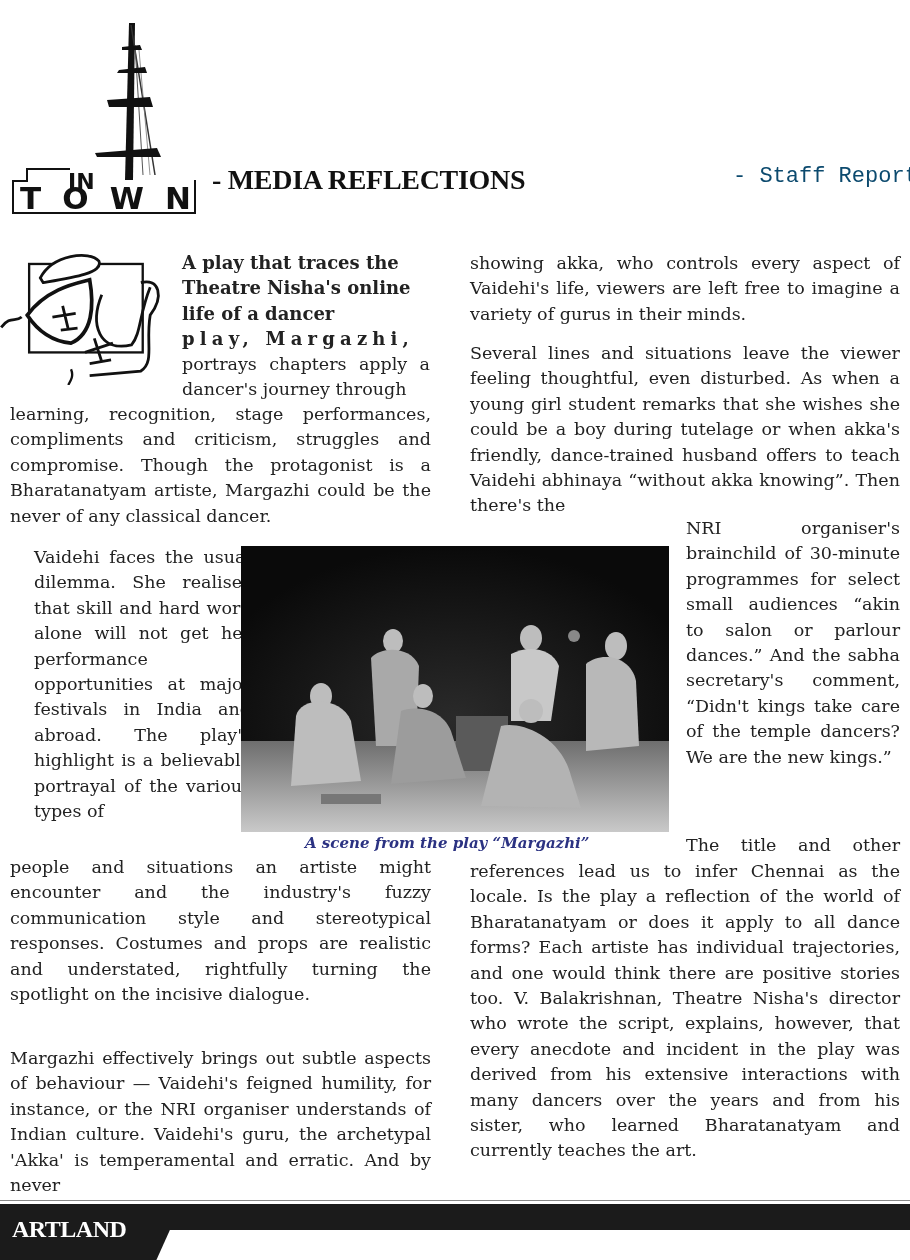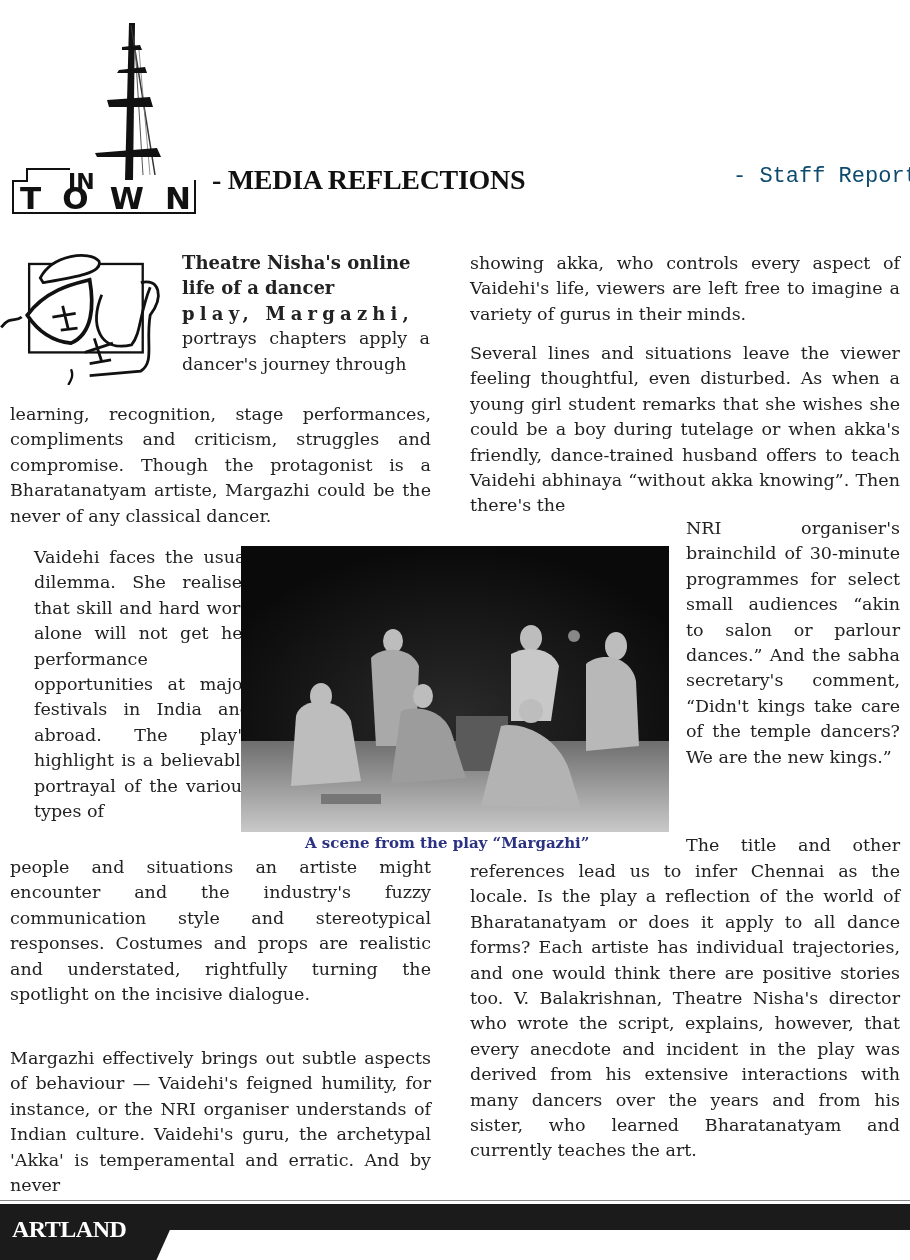--- a/index.html
+++ b/index.html
@@ -29,21 +29,21 @@
   #col-right-narrow { left: 686px; top: 516px; width: 214px; }
   #col-right-bottom-first { left: 686px; top: 833px; width: 214px; }
   #col-right-bottom { left: 470px; top: 859px; width: 430px; }
 
   #col-left-narrow { left: 22px; top: 545px; width: 217px; margin-left: 12px; }
   #col-left-bottom { left: 10px; top: 855px; width: 421px; }
   #col-left-p3 { left: 10px; top: 1046px; width: 421px; }
 
   #photo { left: 241px; top: 546px; width: 428px; height: 286px; background: #111;
            overflow: hidden; }
-  #caption { left: 305px; top: 834px; font-family: "DejaVu Serif", serif; 
+  #caption { left: 305px; top: 834px; font-family: "DejaVu Serif", serif; font-style: italic;
        font-weight: bold; font-size: 15px; color: #2b3282; white-space: nowrap; }
 
   
   #footer-bar { left: 0; top: 1204px; width: 910px; height: 26px; background: #1b1b1b; }
   #footer-tab { left: 0; top: 1204px; width: 170px; height: 56px; background: #1b1b1b;
        clip-path: polygon(0 0, 100% 0, 100% 46%, 92% 100%, 0 100%); }
   #brand { left: 12px; top: 1216px; font-family: "Liberation Serif", serif; font-weight: bold;
        font-size: 24px; color: #fff; letter-spacing: -0.5px; }
   #page-num { left: 924px; top: 1206px; border: 1.5px solid #fff; color: #fff;
        font-family: "Liberation Serif", serif; font-size: 20px; line-height: 20px; padding: 0 14px; }
@@ -79,20 +79,21 @@
   <path d="M28 70 C50 40, 85 35, 95 32 C100 60, 98 90, 75 100 C55 98, 40 88, 28 70 Z" fill="#fff" stroke="#111" stroke-width="4"></path>
   <path d="M55 72 L80 68 M66 60 L72 85 M64 86 L82 84" stroke="#111" stroke-width="3" fill="none"></path>
   <path d="M0 83 C10 70, 15 78, 22 72" stroke="#111" stroke-width="3" fill="none"></path>
   <path d="M108 48 C95 80, 105 110, 140 102 C150 90, 148 70, 160 40" fill="none" stroke="#111" stroke-width="3"></path>
   <path d="M90 110 L120 100 M100 95 L108 120 M95 122 L118 118" stroke="#111" stroke-width="3" fill="none"></path>
   <path d="M150 35 C170 30, 175 50, 160 70 C155 100, 165 120, 150 130 L95 135" stroke="#111" stroke-width="3" fill="none"></path>
   <path d="M75 128 C78 135, 75 140, 72 145" stroke="#111" stroke-width="2.5" fill="none"></path>
 </svg>
 
 <div id="intro-block" class="abs txt">
+  <p class="lead">A play that traces the</p>
   <p class="lead">Theatre Nisha's online</p>
   <p class="lead">life of a dancer</p>
   <p class="lead" style="letter-spacing:5.2px;white-space:nowrap">play, Margazhi,</p>
   <p style="width:248px">portrays chapters apply a dancer's journey through</p>
 </div>
 <p id="intro-cont" class="abs txt">learning, recognition, stage performances, compliments and criticism, struggles and compromise. Though the protagonist is a Bharatanatyam artiste, Margazhi could be the never of any classical dancer.</p>
 
 <p id="col-left-narrow" class="abs txt">Vaidehi faces the usual dilemma. She realises that skill and hard work alone will not get her performance opportunities at major festivals in India and abroad. The play's highlight is a believable portrayal of the various types of</p>
 <p id="col-left-bottom" class="abs txt">people and situations an artiste might encounter and the industry's fuzzy communication style and stereotypical responses. Costumes and props are realistic and understated, rightfully turning the spotlight on the incisive dialogue.</p>
 <p id="col-left-p3" class="abs txt">Margazhi effectively brings out subtle aspects of behaviour — Vaidehi's feigned humility, for instance, or the NRI organiser understands of Indian culture. Vaidehi's guru, the archetypal 'Akka' is temperamental and erratic. And by never</p>

